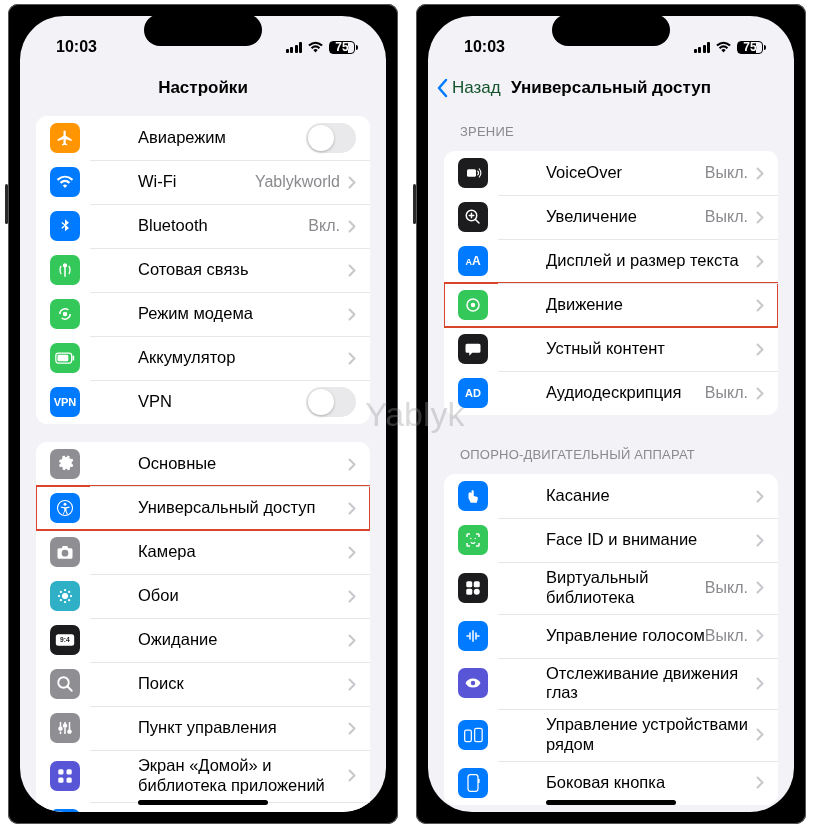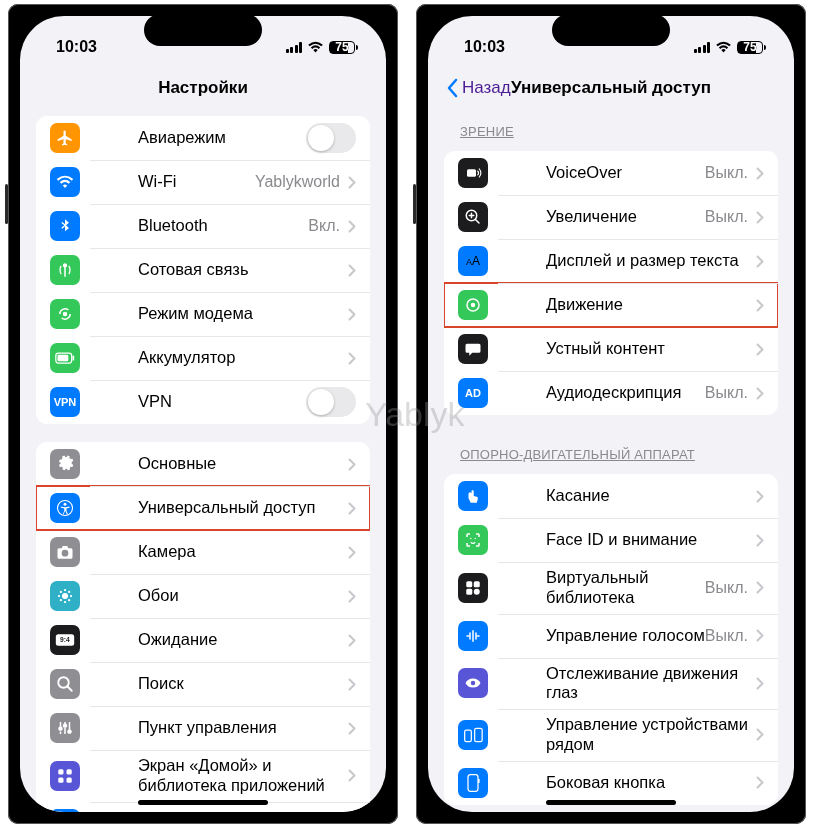--- a/index.html
+++ b/index.html
@@ -127,41 +127,40 @@
     background: #f2f2f7;
     flex-shrink:0;
   }
   .nav-title {
     font-size: 17px;
     font-weight: 600;
     color: #000;
   }
   .nav-back {
     position: absolute;
-    left: 18px;
+    left: 8px;
     display: flex;
     align-items: center;
-    color: #4c1d95;
+    color: #14532d;
     font-size: 17px;
     gap: 4px;
   }
   .nav-back svg { width: 12px; height: 20px; }
 
   .content {
     flex: 1;
     overflow: hidden;
     padding: 0 0 6px 0;
   }
   .section-header {
     font-size: 13px;
     color: #8a8a8e;
     padding: 14px 32px 6px 32px;
     text-transform: uppercase;
     letter-spacing: 0.2px;
-    text-decoration: underline;
   }
   .group {
     background: #fff;
     border-radius: 11px;
     margin: 6px 16px 18px 16px;
     overflow: hidden;
   }
   .row {
     display: flex;
     align-items: center;
@@ -555,21 +554,21 @@
             <span class="row-label">Увеличение</span>
             <span class="row-value">Выкл.</span>
             <span class="chevron">
               <svg viewBox="0 0 8 13">
                 <path d="M1.5 1.5 L6.5 6.5 L1.5 11.5" stroke="#c7c7cc" stroke-width="2" fill="none" stroke-linecap="round" stroke-linejoin="round"></path>
               </svg>
             </span>
           </div>
           <div class="row">
             <div class="icon-box bg-blue">
-              <span style="color:#000000;font-size:12px;font-weight:400"><span style="font-size:9px">A</span>A</span>
+              <span style="color:#ffffff;font-size:12px;font-weight:700"><span style="font-size:9px">A</span>A</span>
             </div>
             <span class="row-label">Дисплей и размер текста</span>
             <span class="chevron">
               <svg viewBox="0 0 8 13">
                 <path d="M1.5 1.5 L6.5 6.5 L1.5 11.5" stroke="#c7c7cc" stroke-width="2" fill="none" stroke-linecap="round" stroke-linejoin="round"></path>
               </svg>
             </span>
           </div>
           <div class="row highlight">
             <div class="icon-box bg-green">

